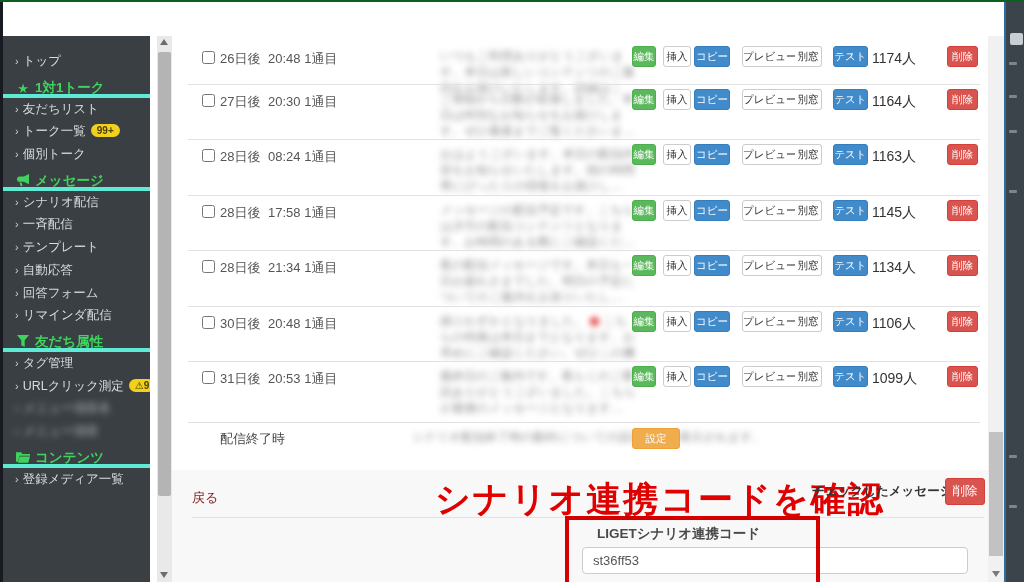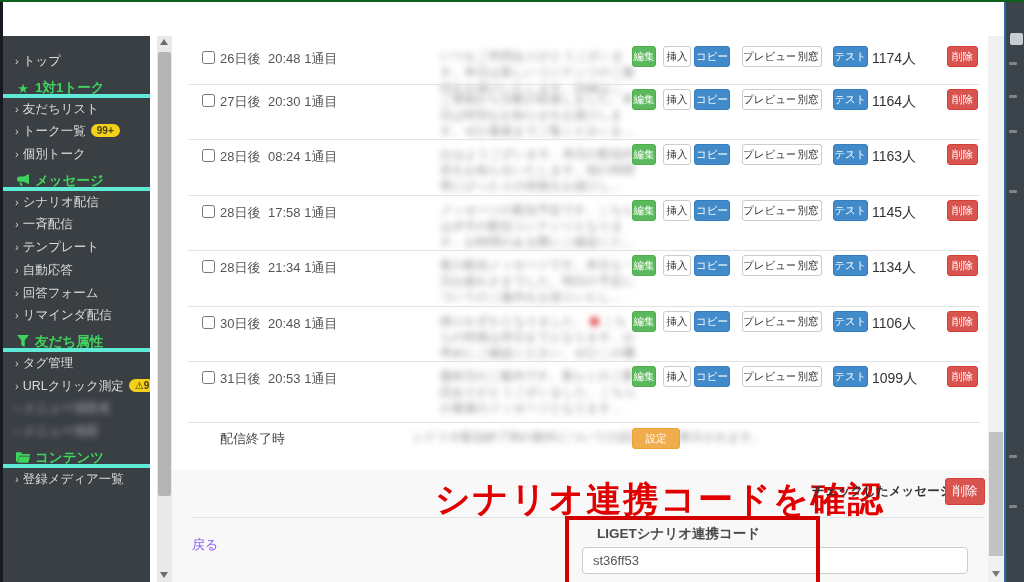--- a/index.html
+++ b/index.html
@@ -57,21 +57,21 @@
   .b-window{left:623px;width:27px;background:#fff;border-color:#ccc;color:#333;border-radius:0 3px 3px 0;border-left:none;}
   .b-test{left:661px;width:35px;background:#428bca;border-color:#357ebd;}
   .b-del{left:775px;width:31px;background:#d9534f;border-color:#d43f3a;}
   .b-set{left:460px;width:48px;background:#f0ad4e;border-color:#eea236;}
 
   
   .endrow{position:absolute;left:0;top:392px;width:816px;height:26px;}
   .endlabel{position:absolute;left:48px;top:2px;font-size:13px;color:#444;}
   .endmsg{position:absolute;left:240px;top:1px;width:370px;font-size:12px;color:#8a8a8a;filter:blur(3px);white-space:nowrap;overflow:hidden;}
 
-  .back-link{position:absolute;left:20px;top:453px;font-size:13px;color:#8b5cf6;cursor:pointer;margin-top:47px;}
+  .back-link{position:absolute;left:20px;top:453px;font-size:13px;color:#7f1d1d;cursor:pointer;}
   .annotation{position:absolute;left:263px;top:440px;font-size:35px;font-weight:bold;color:#e00000;letter-spacing:2px;white-space:nowrap;text-align:right;}
   .checked-label{position:absolute;left:640px;top:442px;height:27px;line-height:27px;font-size:12.5px;font-weight:bold;color:#333;}
   .f-del{position:absolute;left:773px;top:442px;width:40px;height:27px;line-height:25px;font-size:12.5px;text-align:center;color:#fff;background:#d9534f;border:1px solid #d43f3a;border-radius:3px;cursor:pointer;box-sizing:border-box;}
   .hr-line{position:absolute;left:20px;top:481px;width:792px;height:1px;background:#e3e3e3;}
   .liget-label{position:absolute;left:425px;top:489px;font-size:13.5px;font-weight:bold;color:#4a4a4a;}
   .code-input{position:absolute;left:410px;top:511px;width:386px;height:27px;box-sizing:border-box;border:1px solid #ccc;border-radius:4px;background:#fff;color:#555;font-size:13px;padding:0 10px;font-family:"Liberation Sans","DejaVu Sans",sans-serif;}
   .red-box{position:absolute;left:393px;top:480px;width:247px;height:118px;border:4px solid #d40000;z-index:6;pointer-events:none;}
 
   
   .pg-scroll{position:absolute;left:988px;top:36px;width:16px;height:546px;background:#f1f1f1;z-index:3;}

